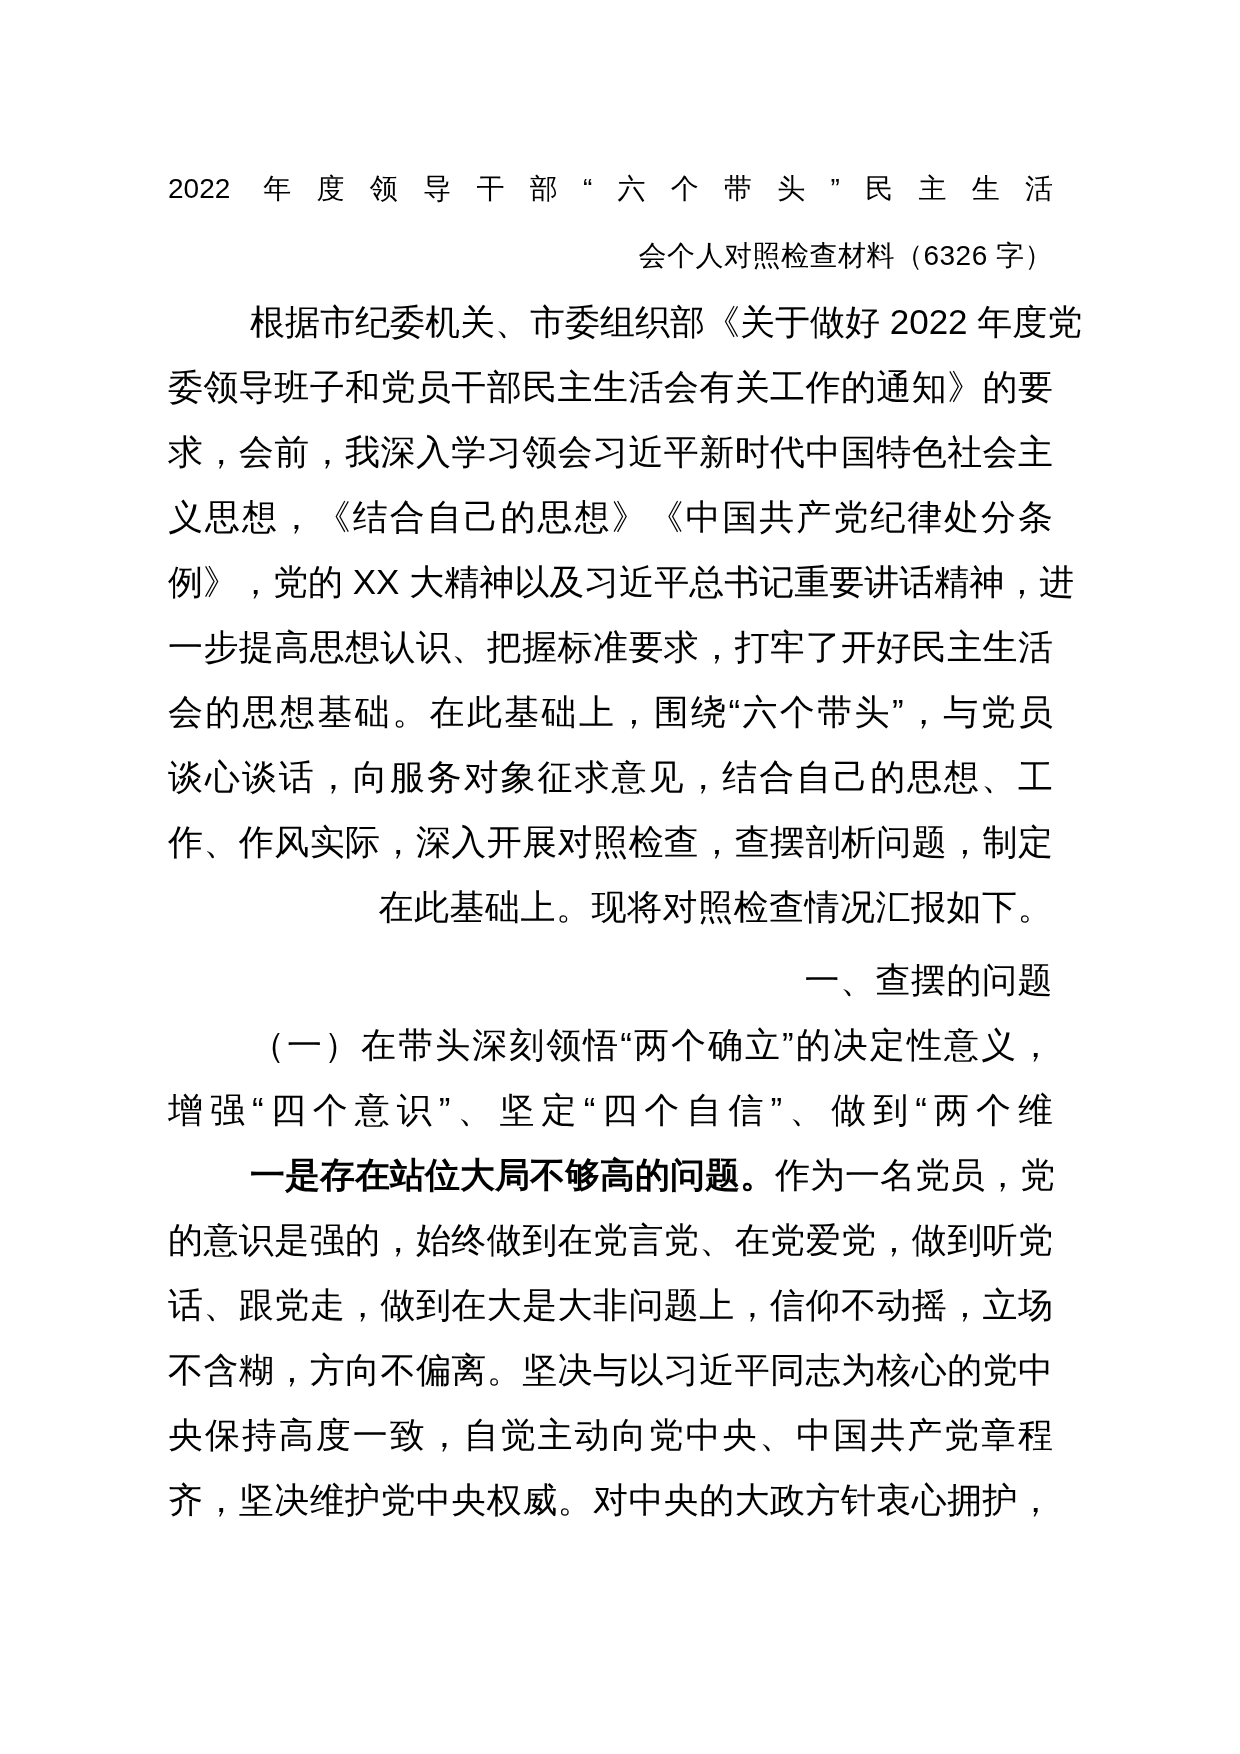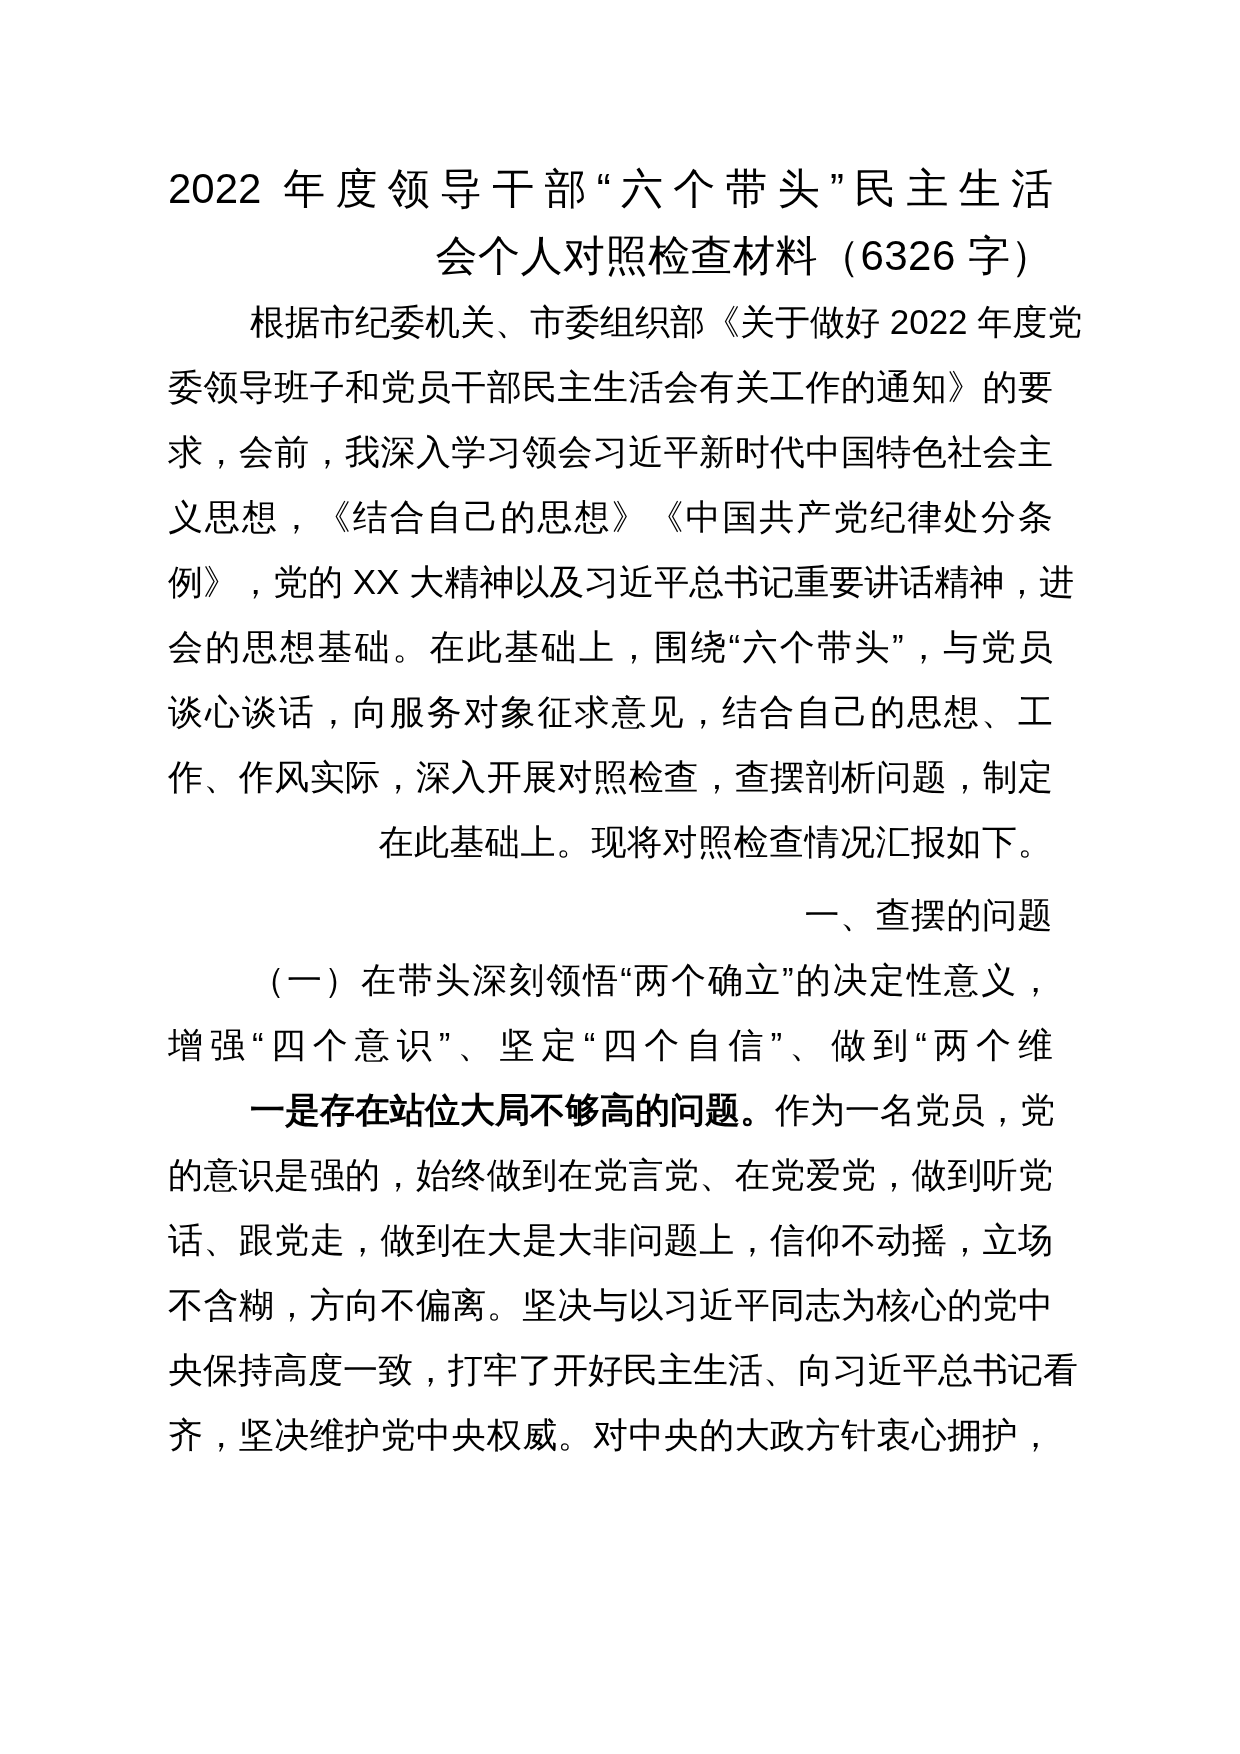--- a/index.html
+++ b/index.html
@@ -17,21 +17,21 @@
   }
   .block{margin:0;}
   .block.heading{margin-top:8px;}
   .line{
     font-size:35px;
     line-height:65px;
     letter-spacing:0;
     white-space:nowrap;
   }
   .block.title .line{
-    font-size:42px;
+    font-size:28px;
     line-height:67px;
   }
   .line.full{
     text-align:justify;
     text-align-last:justify;
     text-justify:inter-character;
   }
   .line.endline{
     text-align:right;
     letter-spacing:0.5px;
@@ -50,34 +50,35 @@
       <div class="block title">
         <div class="line full"><span class="seg">2022 年度领导干部“六个带头”民主生活</span></div>
         <div class="line endline"><span class="seg">会个人对照检查材料（6326 字）</span></div>
       </div>
       <div class="block paragraph">
         <div class="line indent full"><span class="seg">根据市纪委机关、市委组织部《关于做好 2022 年度党</span></div>
         <div class="line full"><span class="seg">委领导班子和党员干部民主生活会有关工作的通知》的要</span></div>
         <div class="line full"><span class="seg">求，会前，我深入学习领会习近平新时代中国特色社会主</span></div>
         <div class="line full"><span class="seg">义思想，《结合自己的思想》《中国共产党纪律处分条</span></div>
         <div class="line full"><span class="seg">例》，党的 XX 大精神以及习近平总书记重要讲话精神，进</span></div>
+        <div class="line full"><span class="seg">一步提高思想认识、把握标准要求，打牢了开好民主生活</span></div>
         <div class="line full"><span class="seg">会的思想基础。在此基础上，围绕“六个带头”，与党员</span></div>
         <div class="line full"><span class="seg">谈心谈话，向服务对象征求意见，结合自己的思想、工</span></div>
         <div class="line full"><span class="seg">作、作风实际，深入开展对照检查，查摆剖析问题，制定</span></div>
         <div class="line endline"><span class="seg">在此基础上。现将对照检查情况汇报如下。</span></div>
       </div>
       <div class="block heading">
         <div class="line indent endline"><span class="seg">一、查摆的问题</span></div>
       </div>
       <div class="block paragraph">
         <div class="line indent full"><span class="seg">（一）在带头深刻领悟“两个确立”的决定性意义，</span></div>
         <div class="line full"><span class="seg">增强“四个意识”、坚定“四个自信”、做到“两个维</span></div>
       </div>
       <div class="block paragraph">
         <div class="line indent full"><span class="seg bold">一是存在站位大局不够高的问题。</span><span class="seg">作为一名党员，党</span></div>
         <div class="line full"><span class="seg">的意识是强的，始终做到在党言党、在党爱党，做到听党</span></div>
         <div class="line full"><span class="seg">话、跟党走，做到在大是大非问题上，信仰不动摇，立场</span></div>
         <div class="line full"><span class="seg">不含糊，方向不偏离。坚决与以习近平同志为核心的党中</span></div>
-        <div class="line full"><span class="seg">央保持高度一致，打牢了开好民主生活、向习近平总书记看</span></div>
+        <div class="line full"><span class="seg">央保持高度一致，自觉主动向党中央、中国共产党章程</span></div>
         <div class="line full"><span class="seg">齐，坚决维护党中央权威。对中央的大政方针衷心拥护，</span></div>
       </div>
     </div>
 </div>
 
 </body></html>

